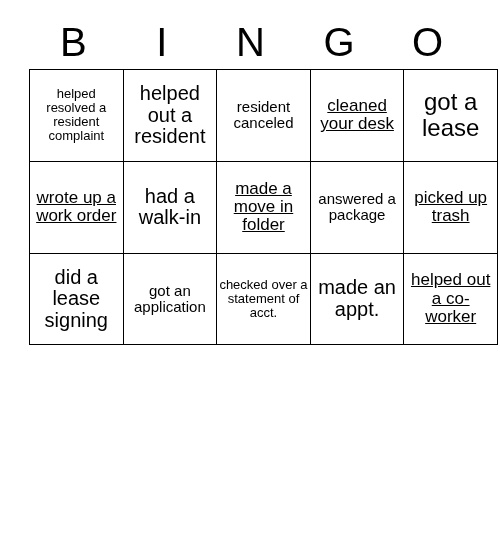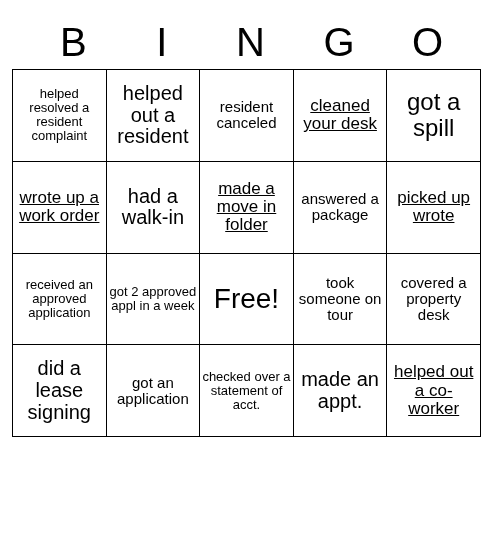--- a/index.html
+++ b/index.html
@@ -32,21 +32,21 @@
     text-align: center;
     font-size: 40px;
     line-height: 46px;
     font-weight: normal;
     letter-spacing: 0;
     color: #000000;
     padding-bottom: 4px;
   }
   #grid {
     width: 443px;
-    margin-left: 12px;
+    margin-left: 29px;
     border-collapse: collapse;
     table-layout: fixed;
   }
   #grid td {
     border: 1px solid #000000;
     width: 88.6px;
     height: 88.8px;
     text-align: center;
     vertical-align: middle;
     padding: 1px 2px;
@@ -75,35 +75,28 @@
     <div class="header-letter">O</div>
   </div>
 
   <table id="grid">
     <tbody>
       <tr>
         <td class="fs-xs">helped resolved a resident complaint</td>
         <td class="fs-lg">helped out a resident</td>
         <td class="fs-sm">resident canceled</td>
         <td class="fs-md">cleaned your desk</td>
-        <td class="fs-xl">got a spill</td>
+        <td class="fs-xl">got a lease</td>
       </tr>
       <tr>
         <td class="fs-md">wrote up a work order</td>
         <td class="fs-lg">had a walk-in</td>
         <td class="fs-md">made a move in folder</td>
         <td class="fs-sm">answered a package</td>
-        <td class="fs-md">picked up wrote</td>
-      </tr>
-      <tr>
-        <td class="fs-xs">received an approved application</td>
-        <td class="fs-xs">got 2 approved appl in a week</td>
-        <td class="fs-free">Free!</td>
-        <td class="fs-sm">took someone on tour</td>
-        <td class="fs-sm">covered a property desk</td>
+        <td class="fs-md">picked up trash</td>
       </tr>
       <tr>
         <td class="fs-lg">did a lease signing</td>
         <td class="fs-sm">got an application</td>
         <td class="fs-xs">checked over a statement of acct.</td>
         <td class="fs-lg">made an appt.</td>
         <td class="fs-md">helped out a co-worker</td>
       </tr>
     </tbody>
   </table>

